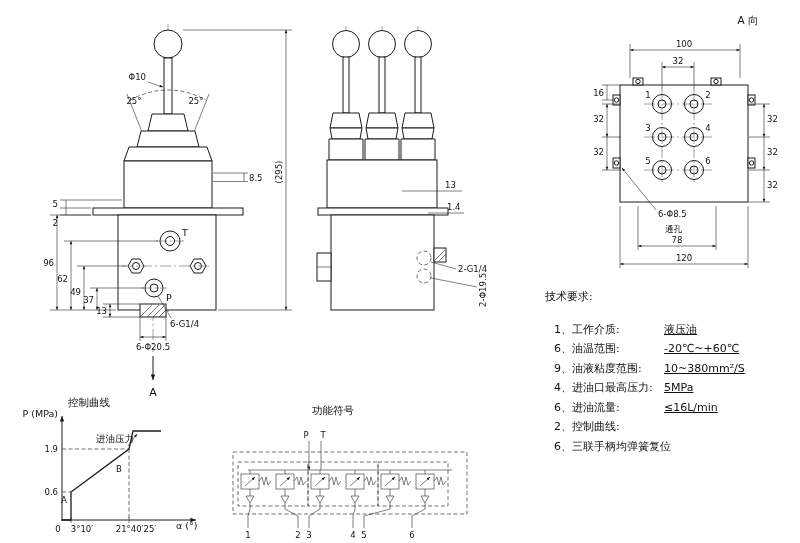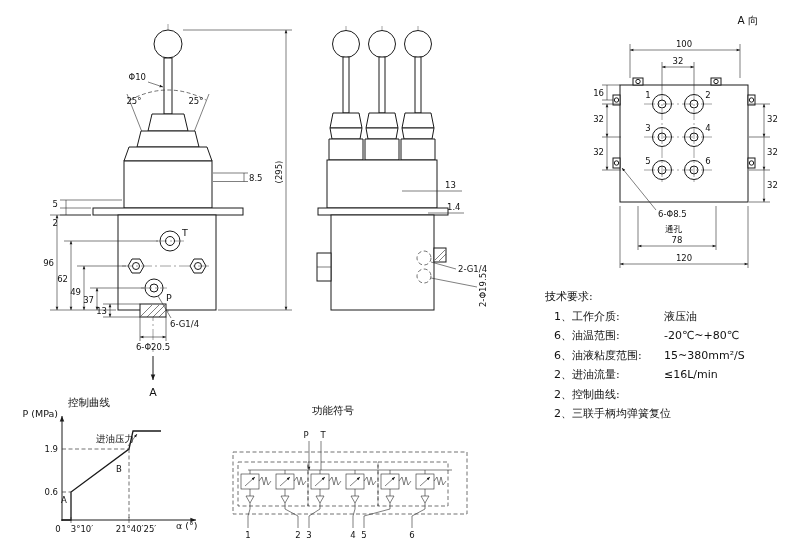--- a/index.html
+++ b/index.html
@@ -10,22 +10,22 @@
   .ln{stroke:#1a1a1a;stroke-width:1;fill:none;}
   .ln2{stroke:#2a2a2a;stroke-width:.6;fill:none;}
   .cl{stroke:#555;stroke-width:.55;fill:none;stroke-dasharray:11 3 2 3;}
   .dsh{stroke:#333;stroke-width:.7;fill:none;stroke-dasharray:4 2.5;}
   .fw{fill:#fff;}
   .t8{font-size:8.5px;}
   .t9{font-size:9.5px;}
   .t10{font-size:10.5px;}
   .t11{font-size:11px;}
   .reqs{position:absolute;left:545px;top:287px;width:252px;font-size:11px;line-height:19.5px;}
-  .req-title{margin-bottom:0;}
-  .req-row{padding-left:9px;white-space:nowrap;}
+  .req-title{margin-bottom:13px;}
+  .req-row{padding-left:9px;white-space:nowrap;text-decoration:underline;}
   .req-label{display:inline-block;min-width:110px;}
 </style>
 </head>
 <body>
 
 <svg width="800" height="543" viewBox="0 0 800 543">
   <defs>
     <marker id="arr" viewBox="0 0 10 10" refX="8.5" refY="5" markerWidth="7" markerHeight="7" orient="auto-start-reverse">
       <path d="M0.5,1.8 L8.5,5 L0.5,8.2 Z" fill="#1a1a1a"></path>
     </marker>
@@ -347,27 +347,30 @@
     <text class="t8" x="412" y="538" text-anchor="middle">6</text>
   </g>
 </svg>
 
 <div class="reqs">
   <div class="req-title">技术要求:</div>
   <div class="req-row">
     <span class="req-label">1、工作介质:</span><span class="req-value">液压油</span>
   </div>
   <div class="req-row">
-    <span class="req-label">6、油温范围:</span><span class="req-value">-20℃~+80℃</span>
-  </div>
-  <div class="req-row">
-    <span class="req-label">6、油液粘度范围:</span><span class="req-value">15~380mm²/S</span>
-  </div>
-  <div class="req-row">
-    <span class="req-label">2、进油流量:</span><span class="req-value">≤16L/min</span>
+    <span class="req-label">6、油温范围:</span><span class="req-value">-20℃~+60℃</span>
+  </div>
+  <div class="req-row">
+    <span class="req-label">9、油液粘度范围:</span><span class="req-value">10~380mm²/S</span>
+  </div>
+  <div class="req-row">
+    <span class="req-label">4、进油口最高压力:</span><span class="req-value">5MPa</span>
+  </div>
+  <div class="req-row">
+    <span class="req-label">6、进油流量:</span><span class="req-value">≤16L/min</span>
   </div>
   <div class="req-row">
     <span class="req-label">2、控制曲线:</span><span class="req-value"></span>
   </div>
   <div class="req-row">
-    <span class="req-label">2、三联手柄均弹簧复位</span><span class="req-value"></span>
+    <span class="req-label">6、三联手柄均弹簧复位</span><span class="req-value"></span>
   </div>
 </div>
 
 </body></html>

